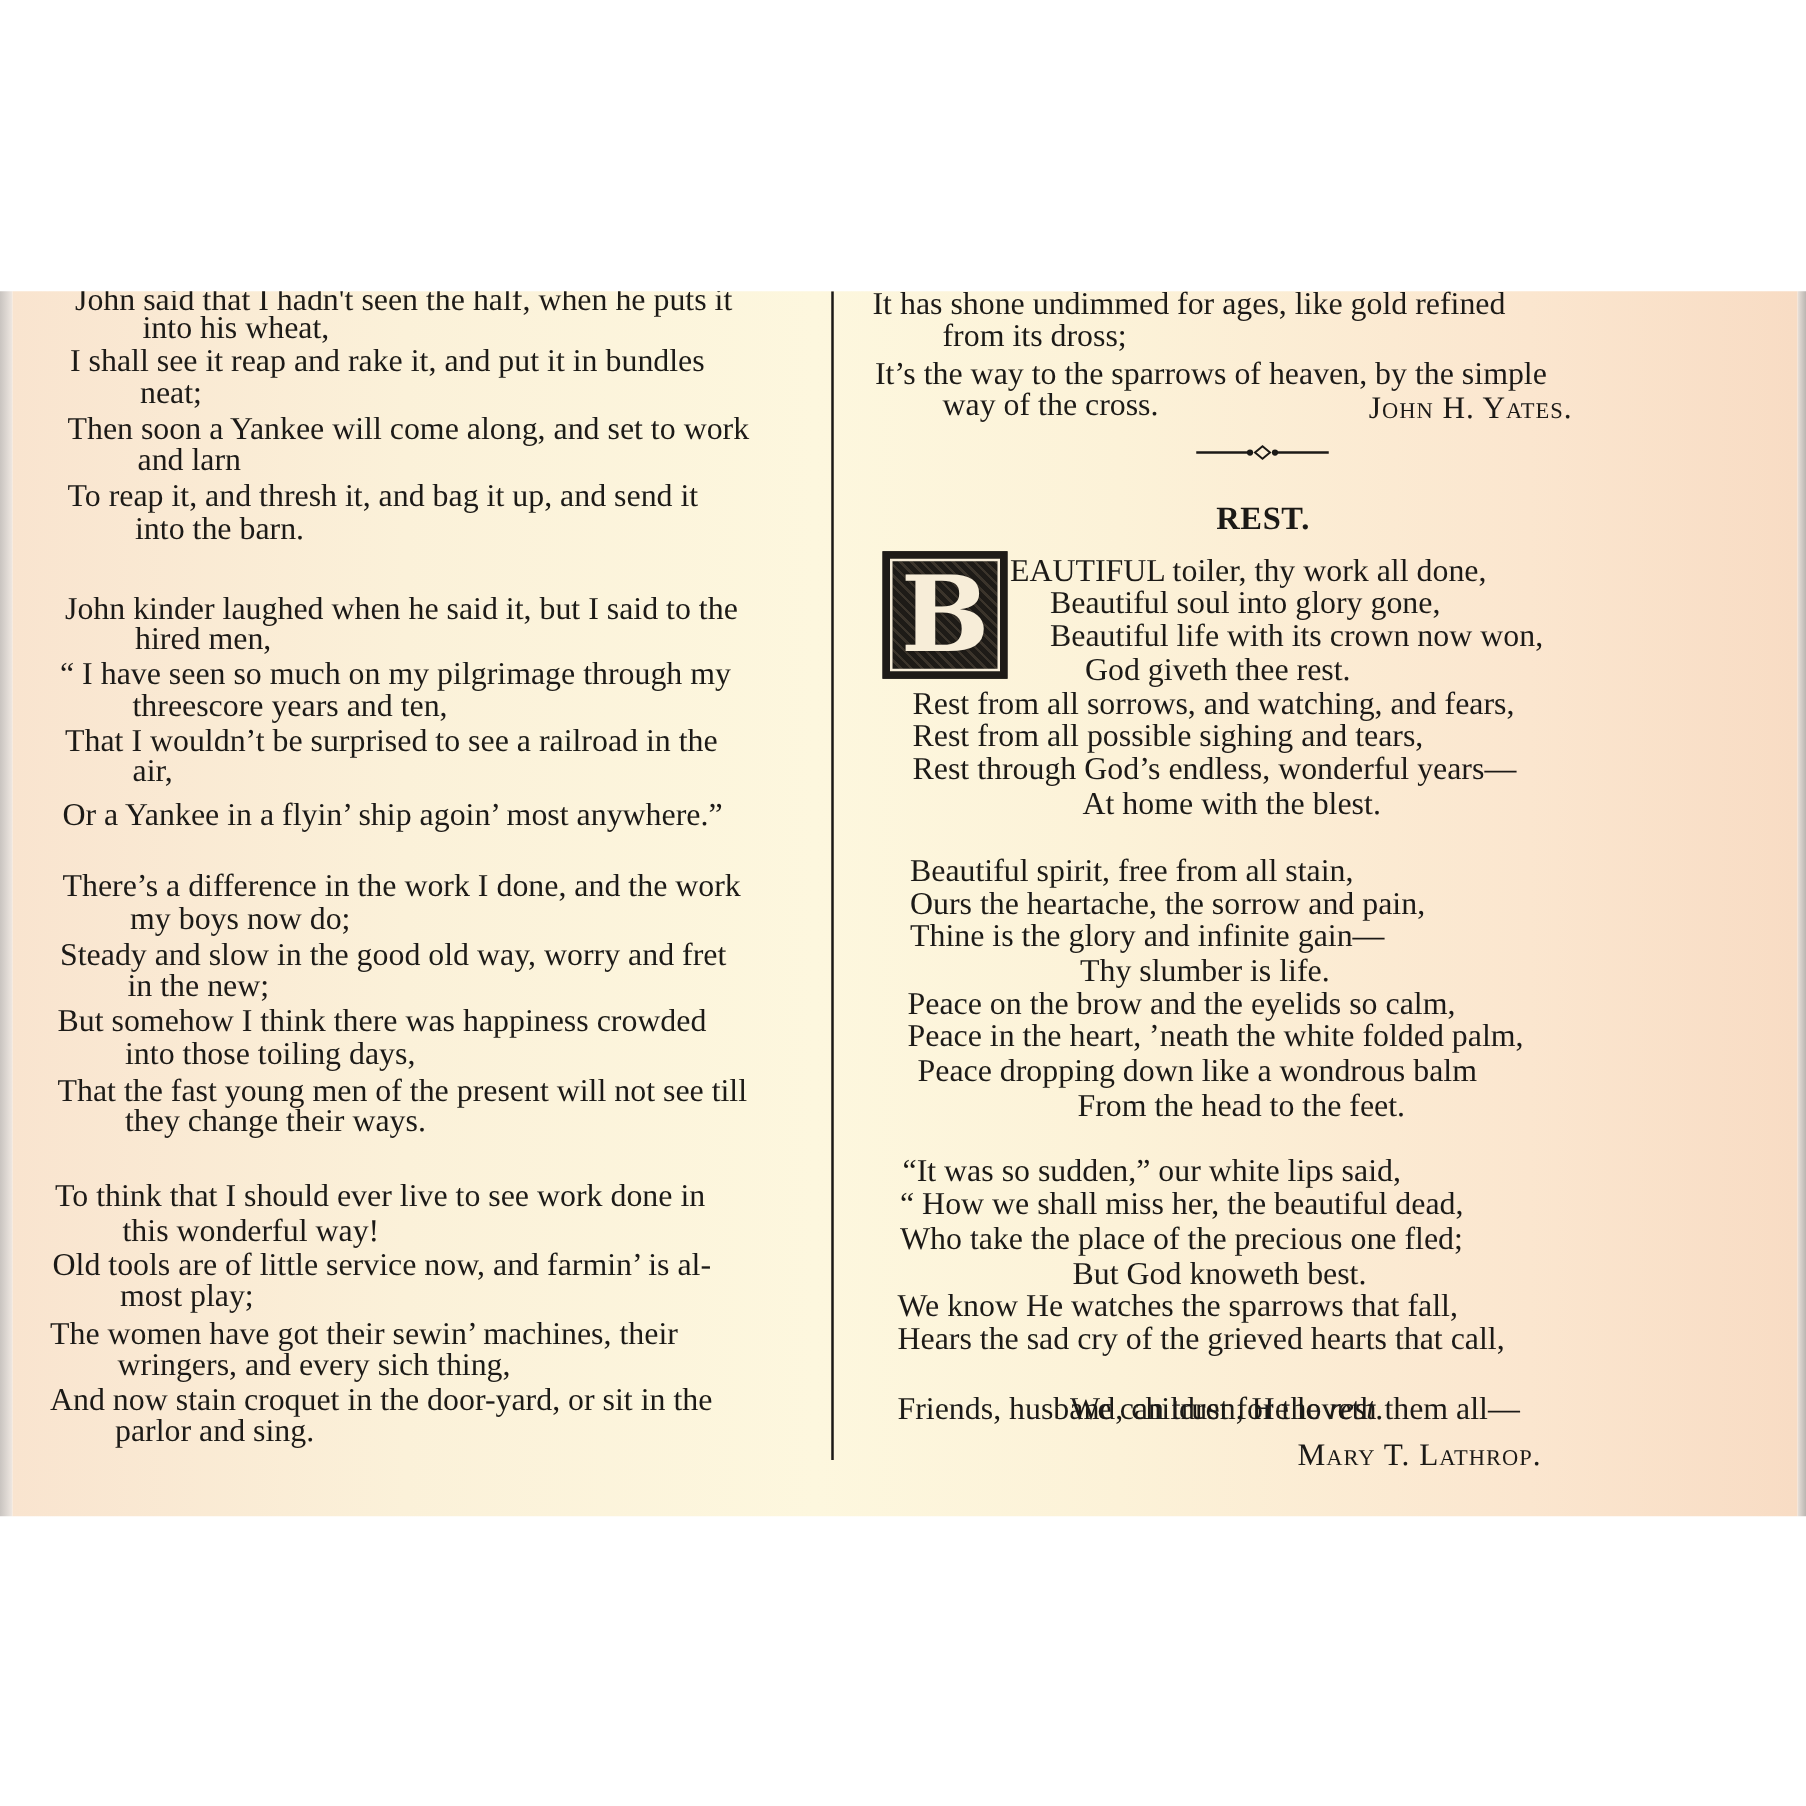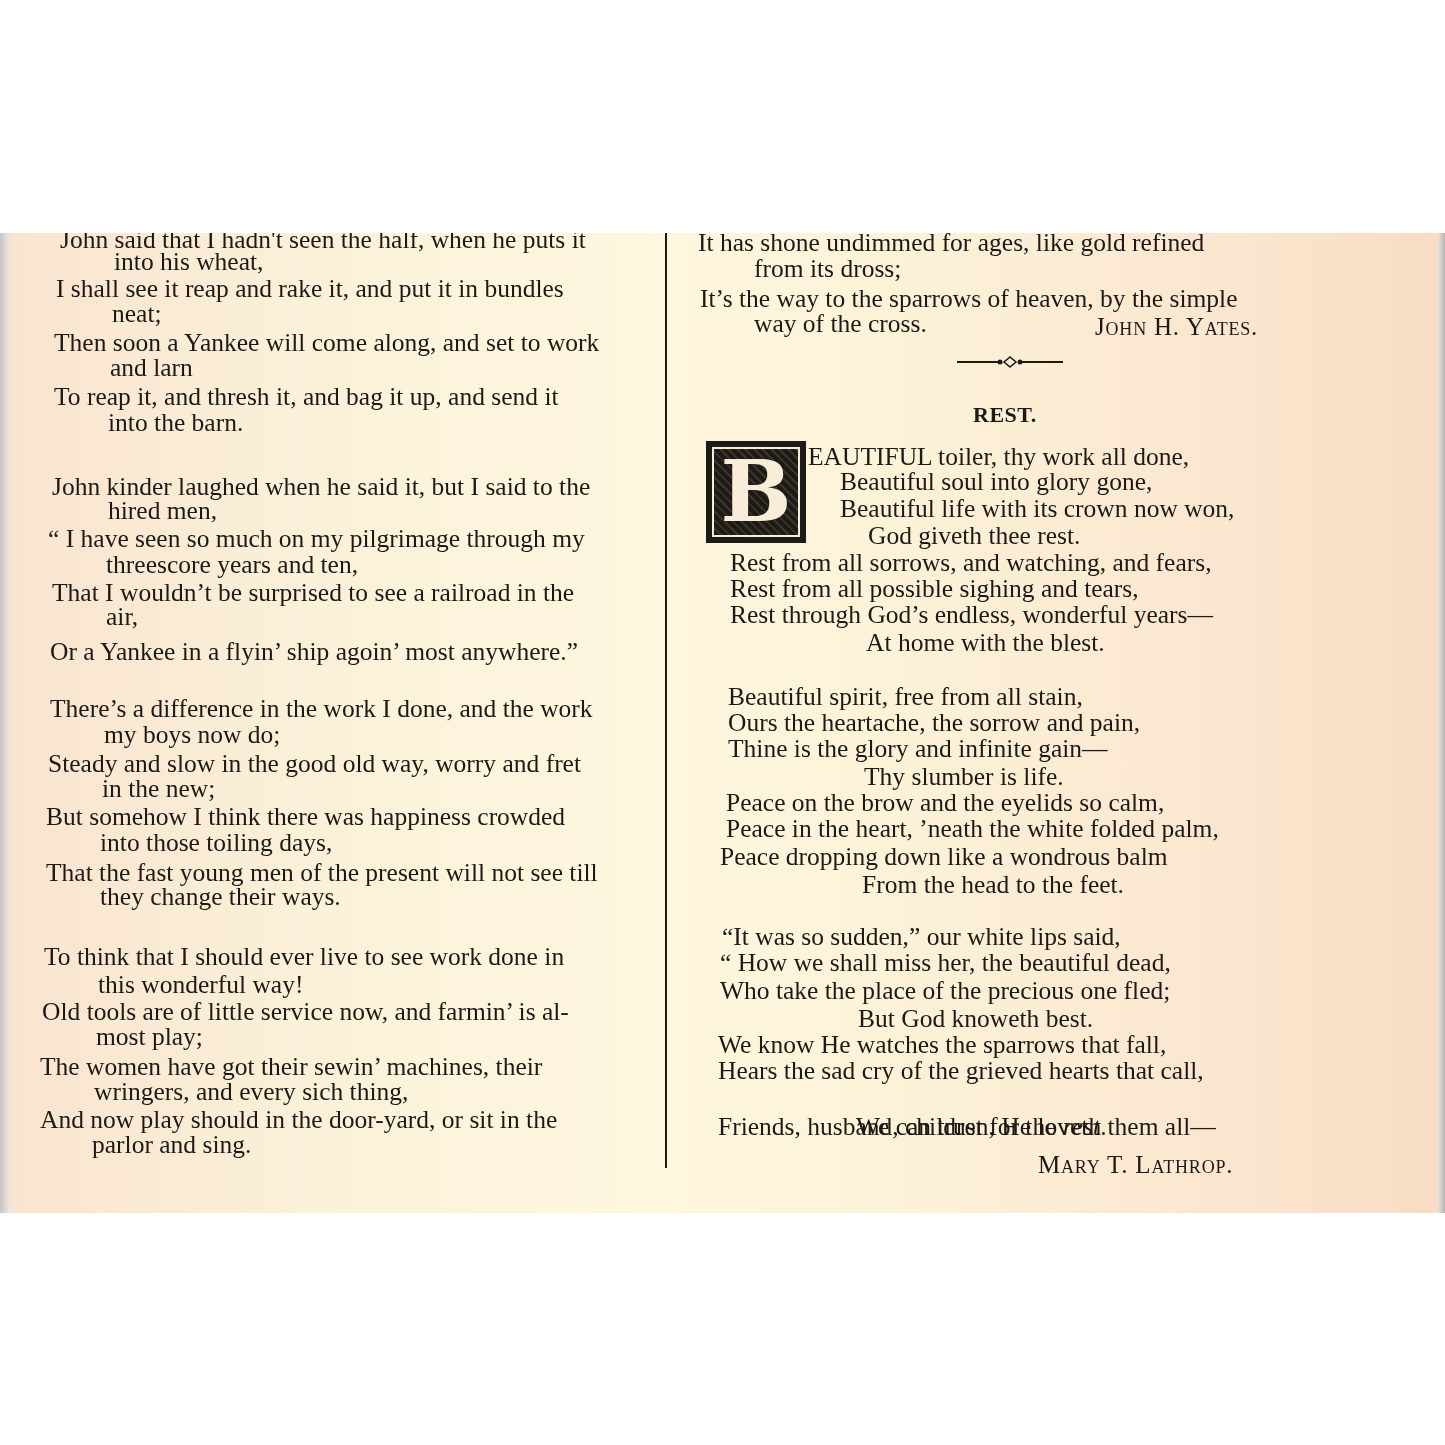--- a/index.html
+++ b/index.html
@@ -19,21 +19,21 @@
   .shadow-right { position: absolute; left: 1438px; top: 233px; width: 7px; height: 980px; background: linear-gradient(90deg, #e9e1da, #b9b4b0); }
 
   .col { position: absolute; font-size: 25.5px; line-height: 27px; }
   .col-left { left: 26px; top: 0; width: 650px; }
   .col-right { left: 688px; top: 0; width: 740px; }
 
   .divider { position: absolute; left: 655px; top: 0; width: 2px; height: 935px; background: #1b1916; }
 
   .line { position: absolute; white-space: nowrap; }
 
-  .title { position: absolute; left: 275px; font-weight: bold; font-size: 22px; letter-spacing: 0.5px; }
+  .title { position: absolute; left: 275px; font-weight: bold; font-size: 26px; letter-spacing: 0.5px; }
   .author { position: absolute; white-space: nowrap; font-variant: small-caps; letter-spacing: 0.8px; font-size: 25px; text-align: center; }
 
   .ornament { position: absolute; left: 257px; top: 122px; width: 110px; height: 14px; }
 
   .dropcap {
     position: absolute; left: 8px; top: 208px; width: 100px; height: 102px; background: #1e1b17;
     border: 2px solid #1e1b17; box-sizing: border-box; display: flex; align-items: center; justify-content: center;
   }
   .dropcap-inner {
     width: 88px; height: 90px; border: 2px solid #f7edd8; box-sizing: border-box; display: flex; align-items: center; justify-content: center;
@@ -77,21 +77,21 @@
     <div class="line" style="top:596px;left:64px">into those toiling days,</div>
     <div class="line" style="top:626px;left:10px">That the fast young men of the present will not see till</div>
     <div class="line" style="top:650px;left:64px">they change their ways.</div>
 
     <div class="line" style="top:710px;left:8px">To think that I should ever live to see work done in</div>
     <div class="line" style="top:738px;left:62px">this wonderful way!</div>
     <div class="line" style="top:765px;left:6px">Old tools are of little service now, and farmin’ is al-</div>
     <div class="line" style="top:790px;left:60px">most play;</div>
     <div class="line" style="top:820px;left:4px">The women have got their sewin’ machines, their</div>
     <div class="line" style="top:845px;left:58px">wringers, and every sich thing,</div>
-    <div class="line" style="top:873px;left:4px">And now play should in the door-yard, or sit in the</div>
+    <div class="line" style="top:873px;left:4px">And now stain croquet in the door-yard, or sit in the</div>
     <div class="line" style="top:898px;left:56px">parlor and sing.</div>
   </div>
 
   <div class="divider"></div>
 
   <div class="col col-right">
     <div class="line" style="top:-4px;left:0px">It has shone undimmed for ages, like gold refined</div>
     <div class="line" style="top:22px;left:56px">from its dross;</div>
     <div class="line" style="top:52px;left:2px">It’s the way to the sparrows of heaven, by the simple</div>
     <div class="line" style="top:77px;left:56px">way of the cross.</div>
@@ -121,21 +121,21 @@
     <div class="line" style="top:342px;left:32px">Rest from all possible sighing and tears,</div>
     <div class="line" style="top:368px;left:32px">Rest through God’s endless, wonderful years—</div>
     <div class="line" style="top:396px;left:168px">At home with the blest.</div>
 
     <div class="line" style="top:450px;left:30px">Beautiful spirit, free from all stain,</div>
     <div class="line" style="top:476px;left:30px">Ours the heartache, the sorrow and pain,</div>
     <div class="line" style="top:502px;left:30px">Thine is the glory and infinite gain—</div>
     <div class="line" style="top:530px;left:166px">Thy slumber is life.</div>
     <div class="line" style="top:556px;left:28px">Peace on the brow and the eyelids so calm,</div>
     <div class="line" style="top:582px;left:28px">Peace in the heart, ’neath the white folded palm,</div>
-    <div class="line" style="top:610px;left:22px">Peace dropping down like a wondrous balm</div>
+    <div class="line" style="top:610px;left:36px">Peace dropping down like a wondrous balm</div>
     <div class="line" style="top:638px;left:164px">From the head to the feet.</div>
 
     <div class="line" style="top:690px;left:24px">“It was so sudden,” our white lips said,</div>
     <div class="line" style="top:716px;left:22px">“ How we shall miss her, the beautiful dead,</div>
     <div class="line" style="top:744px;left:22px">Who take the place of the precious one fled;</div>
     <div class="line" style="top:772px;left:160px">But God knoweth best.</div>
     <div class="line" style="top:798px;left:20px">We know He watches the sparrows that fall,</div>
     <div class="line" style="top:824px;left:20px">Hears the sad cry of the grieved hearts that call,</div>
     <div class="line" style="top:880px;left:20px">Friends, husband, children, He loveth them all—</div>
     <div class="line" style="top:880px;left:158px"><span>We can trust for the </span><i class="it">rest</i><span>.</span></div>

